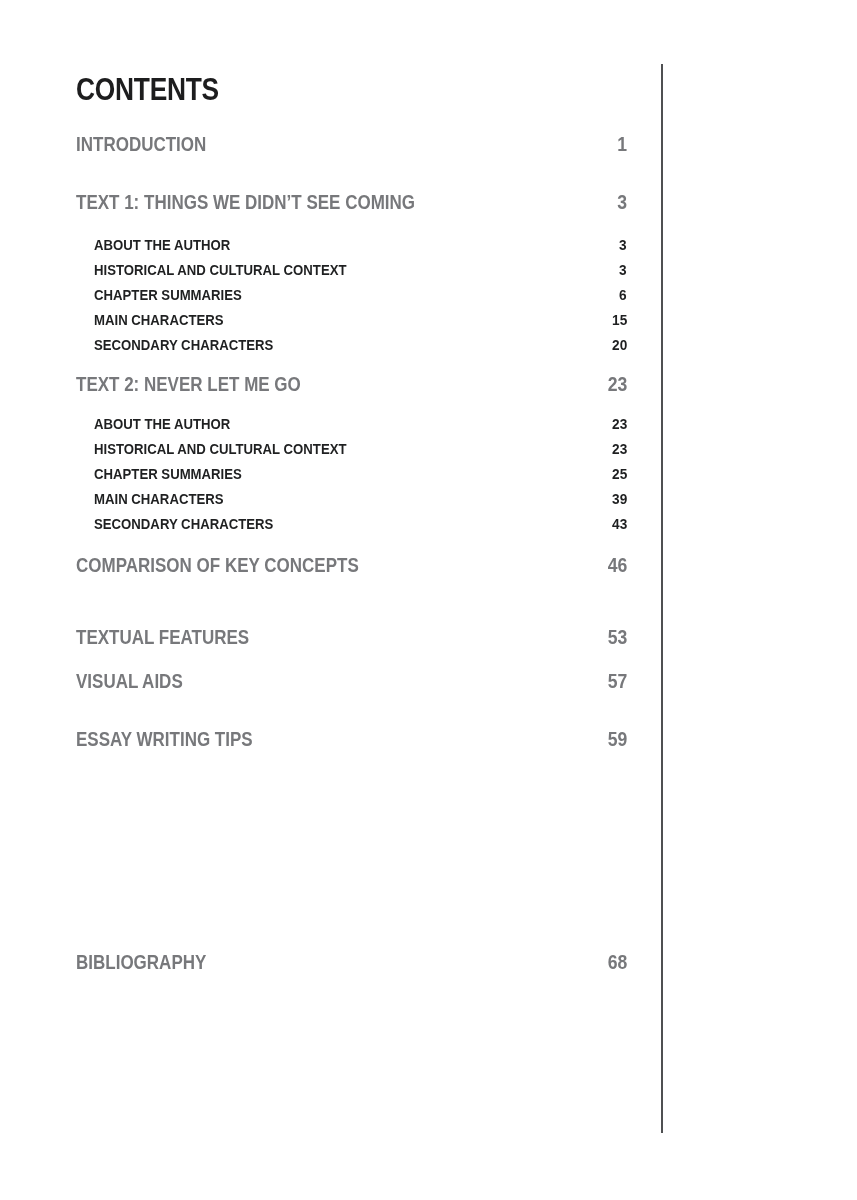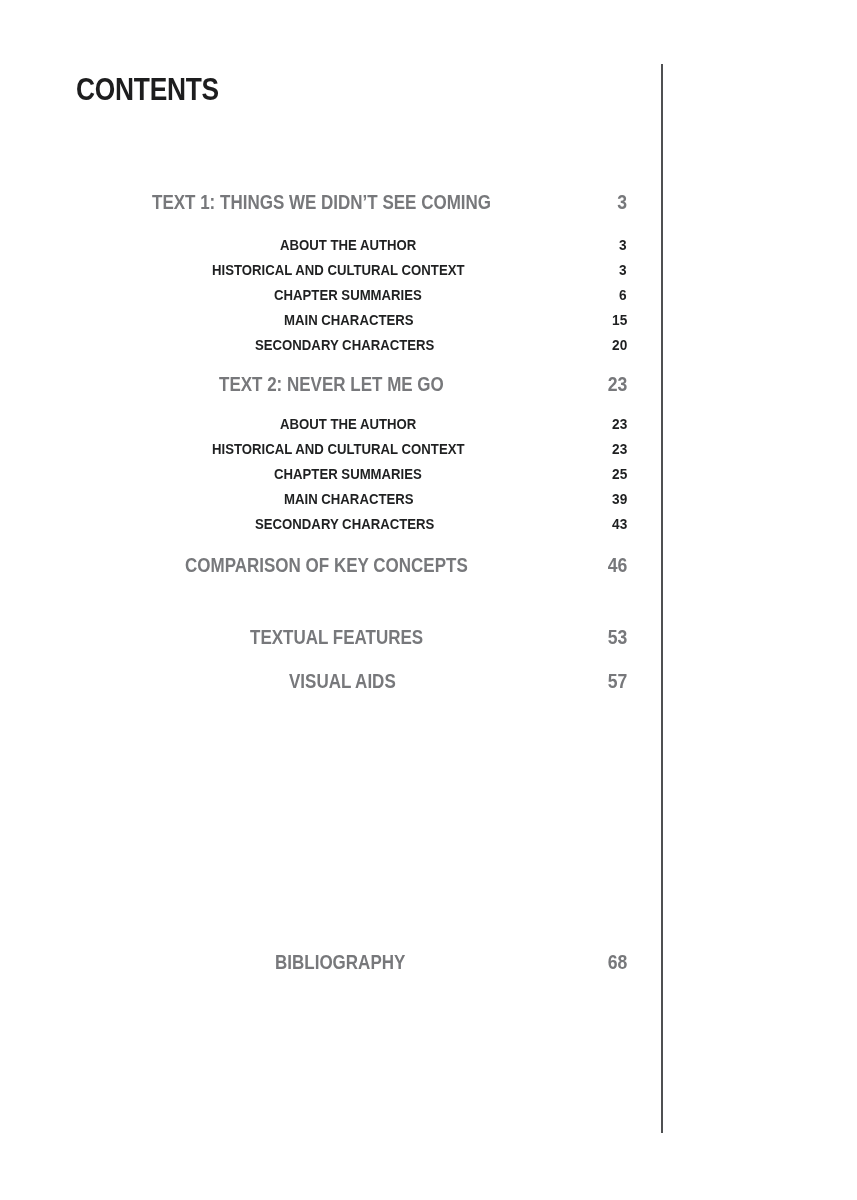--- a/index.html
+++ b/index.html
@@ -10,21 +10,21 @@
     overflow:hidden;
     font-family:"Liberation Sans","DejaVu Sans",sans-serif;
     font-weight:bold;
   }
   .vrule{
     position:absolute;
     left:661px;top:64px;
     width:2px;height:1069px;
     background:#4f5052;
   }
-  .toc{position:absolute;left:76px;top:0;width:551px;height:1200px;text-align:center;}
+  .toc{position:absolute;left:76px;top:0;width:551px;height:1200px;}
   .title{
     position:absolute;top:74px;left:0;margin:0;
     font-size:31px;line-height:1;letter-spacing:-0.3px;
     color:#1d1d1e;white-space:nowrap;
     transform:scaleX(0.85);transform-origin:0 0;
   }
   .row{position:absolute;left:0;width:551px;line-height:1;}
   .row .lab{
     display:inline-block;white-space:nowrap;
     transform:scaleX(0.85);transform-origin:0 0;
@@ -53,20 +53,24 @@
 <body>
 
 <div class="page">
 
   <div class="vrule"></div>
 
   <div class="toc">
 
     <h1 class="title">CONTENTS</h1>
 
+    <div class="row main r-s0">
+      <span class="lab">INTRODUCTION</span>
+      <span class="num">1</span>
+    </div>
 
     <div class="row main r-s1">
       <span class="lab">TEXT 1: THINGS WE DIDN’T SEE COMING</span>
       <span class="num">3</span>
     </div>
     <div class="row sub r-s1-0">
       <span class="lab">ABOUT THE AUTHOR</span>
       <span class="num">3</span>
     </div>
     <div class="row sub r-s1-1">
@@ -116,19 +120,23 @@
       <span class="num">46</span>
     </div>
     <div class="row main r-s4">
       <span class="lab">TEXTUAL FEATURES</span>
       <span class="num">53</span>
     </div>
     <div class="row main r-s5">
       <span class="lab">VISUAL AIDS</span>
       <span class="num">57</span>
     </div>
+    <div class="row main r-s6">
+      <span class="lab">ESSAY WRITING TIPS</span>
+      <span class="num">59</span>
+    </div>
     <div class="row main r-s9">
       <span class="lab">BIBLIOGRAPHY</span>
       <span class="num">68</span>
     </div>
 
   </div>
 </div>
 
 </body></html>

